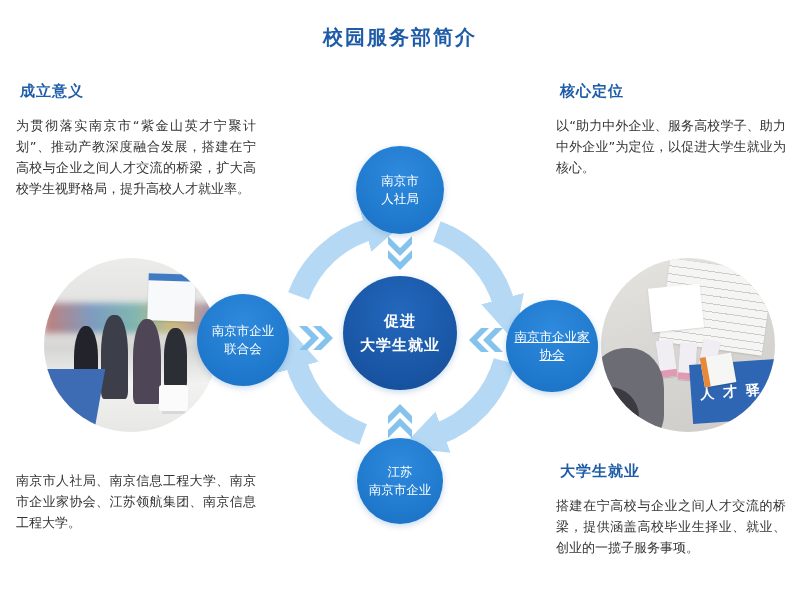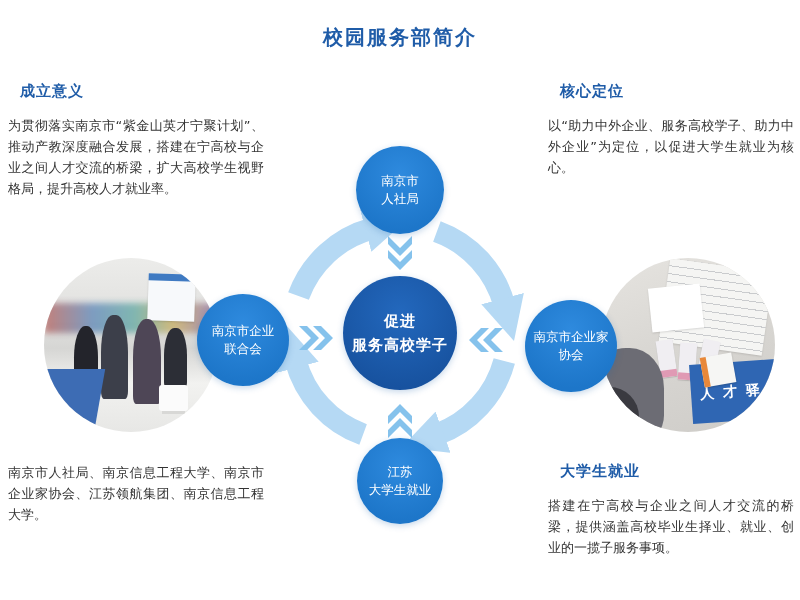--- a/index.html
+++ b/index.html
@@ -11,21 +11,21 @@
   .page{position:relative;width:720px;height:600px;background:#fff;}
 
   .title{
     position:absolute;left:0;top:24px;width:800px;margin:0;
     text-align:center;font-size:20px;font-weight:bold;color:#1f5ca8;
     letter-spacing:2px;
   }
 
   .block{position:absolute;}
   .block h2{margin:0 0 14px 12px;font-size:15px;font-weight:bold;color:#1f5ca8;letter-spacing:1px;}
-  .block p{margin:0;font-size:13px;color:#333;line-height:1.62;text-align:justify;}
+  .block p{margin:8px;font-size:13px;color:#333;line-height:1.62;text-align:justify;}
   .blk-founding{left:8px;top:82px;width:256px;}
   .blk-core{left:548px;top:82px;width:246px;}
   .blk-org{left:8px;top:462px;width:256px;}
   .blk-service{left:548px;top:462px;width:246px;}
 
   
   .photo{position:absolute;width:174px;height:174px;border-radius:50%;overflow:hidden;z-index:1;}
   .photo-left{left:44px;top:258px;}
   .photo-right{left:601px;top:258px;}
   .photo *{position:absolute;}
@@ -67,21 +67,21 @@
   .diagram-svg{position:absolute;left:0;top:0;z-index:2;pointer-events:none;}
   .node{
     position:absolute;z-index:3;border-radius:50%;color:#fff;
     display:flex;align-items:center;justify-content:center;text-align:center;
     background:radial-gradient(circle at 50% 32%,#2e8ade 0%,#1d76c9 75%);
     box-shadow:0 2px 6px rgba(30,100,170,.25);
   }
   .node span{white-space:pre-line;font-size:12.5px;line-height:1.45;}
   .node-top{left:356px;top:146px;width:88px;height:88px;}
   .node-left{left:197px;top:294px;width:92px;height:92px;}
-  .node-right{left:525px;top:300px;width:92px;height:92px;}
+  .node-right{left:506px;top:300px;width:92px;height:92px;text-decoration:underline;}
   .node-bottom{left:357px;top:438px;width:86px;height:86px;}
   .node-center{
     left:343px;top:276px;width:114px;height:114px;
     background:radial-gradient(circle at 50% 32%,#2368bd 0%,#17529f 78%);
   }
   .node-center span{font-size:15px;font-weight:bold;line-height:1.6;letter-spacing:1px;}
 </style>
 </head>
 <body>
 
@@ -164,20 +164,20 @@
   <div class="node node-top">
     <span>南京市
 人社局</span>
   </div>
   <div class="node node-right">
     <span>南京市企业家
 协会</span>
   </div>
   <div class="node node-bottom">
     <span>江苏
-大学生就业</span>
+南京市企业</span>
   </div>
   <div class="node node-center">
     <span>促进
-服务高校学子</span>
+大学生就业</span>
   </div>
 
 </div>
 
 </body></html>

